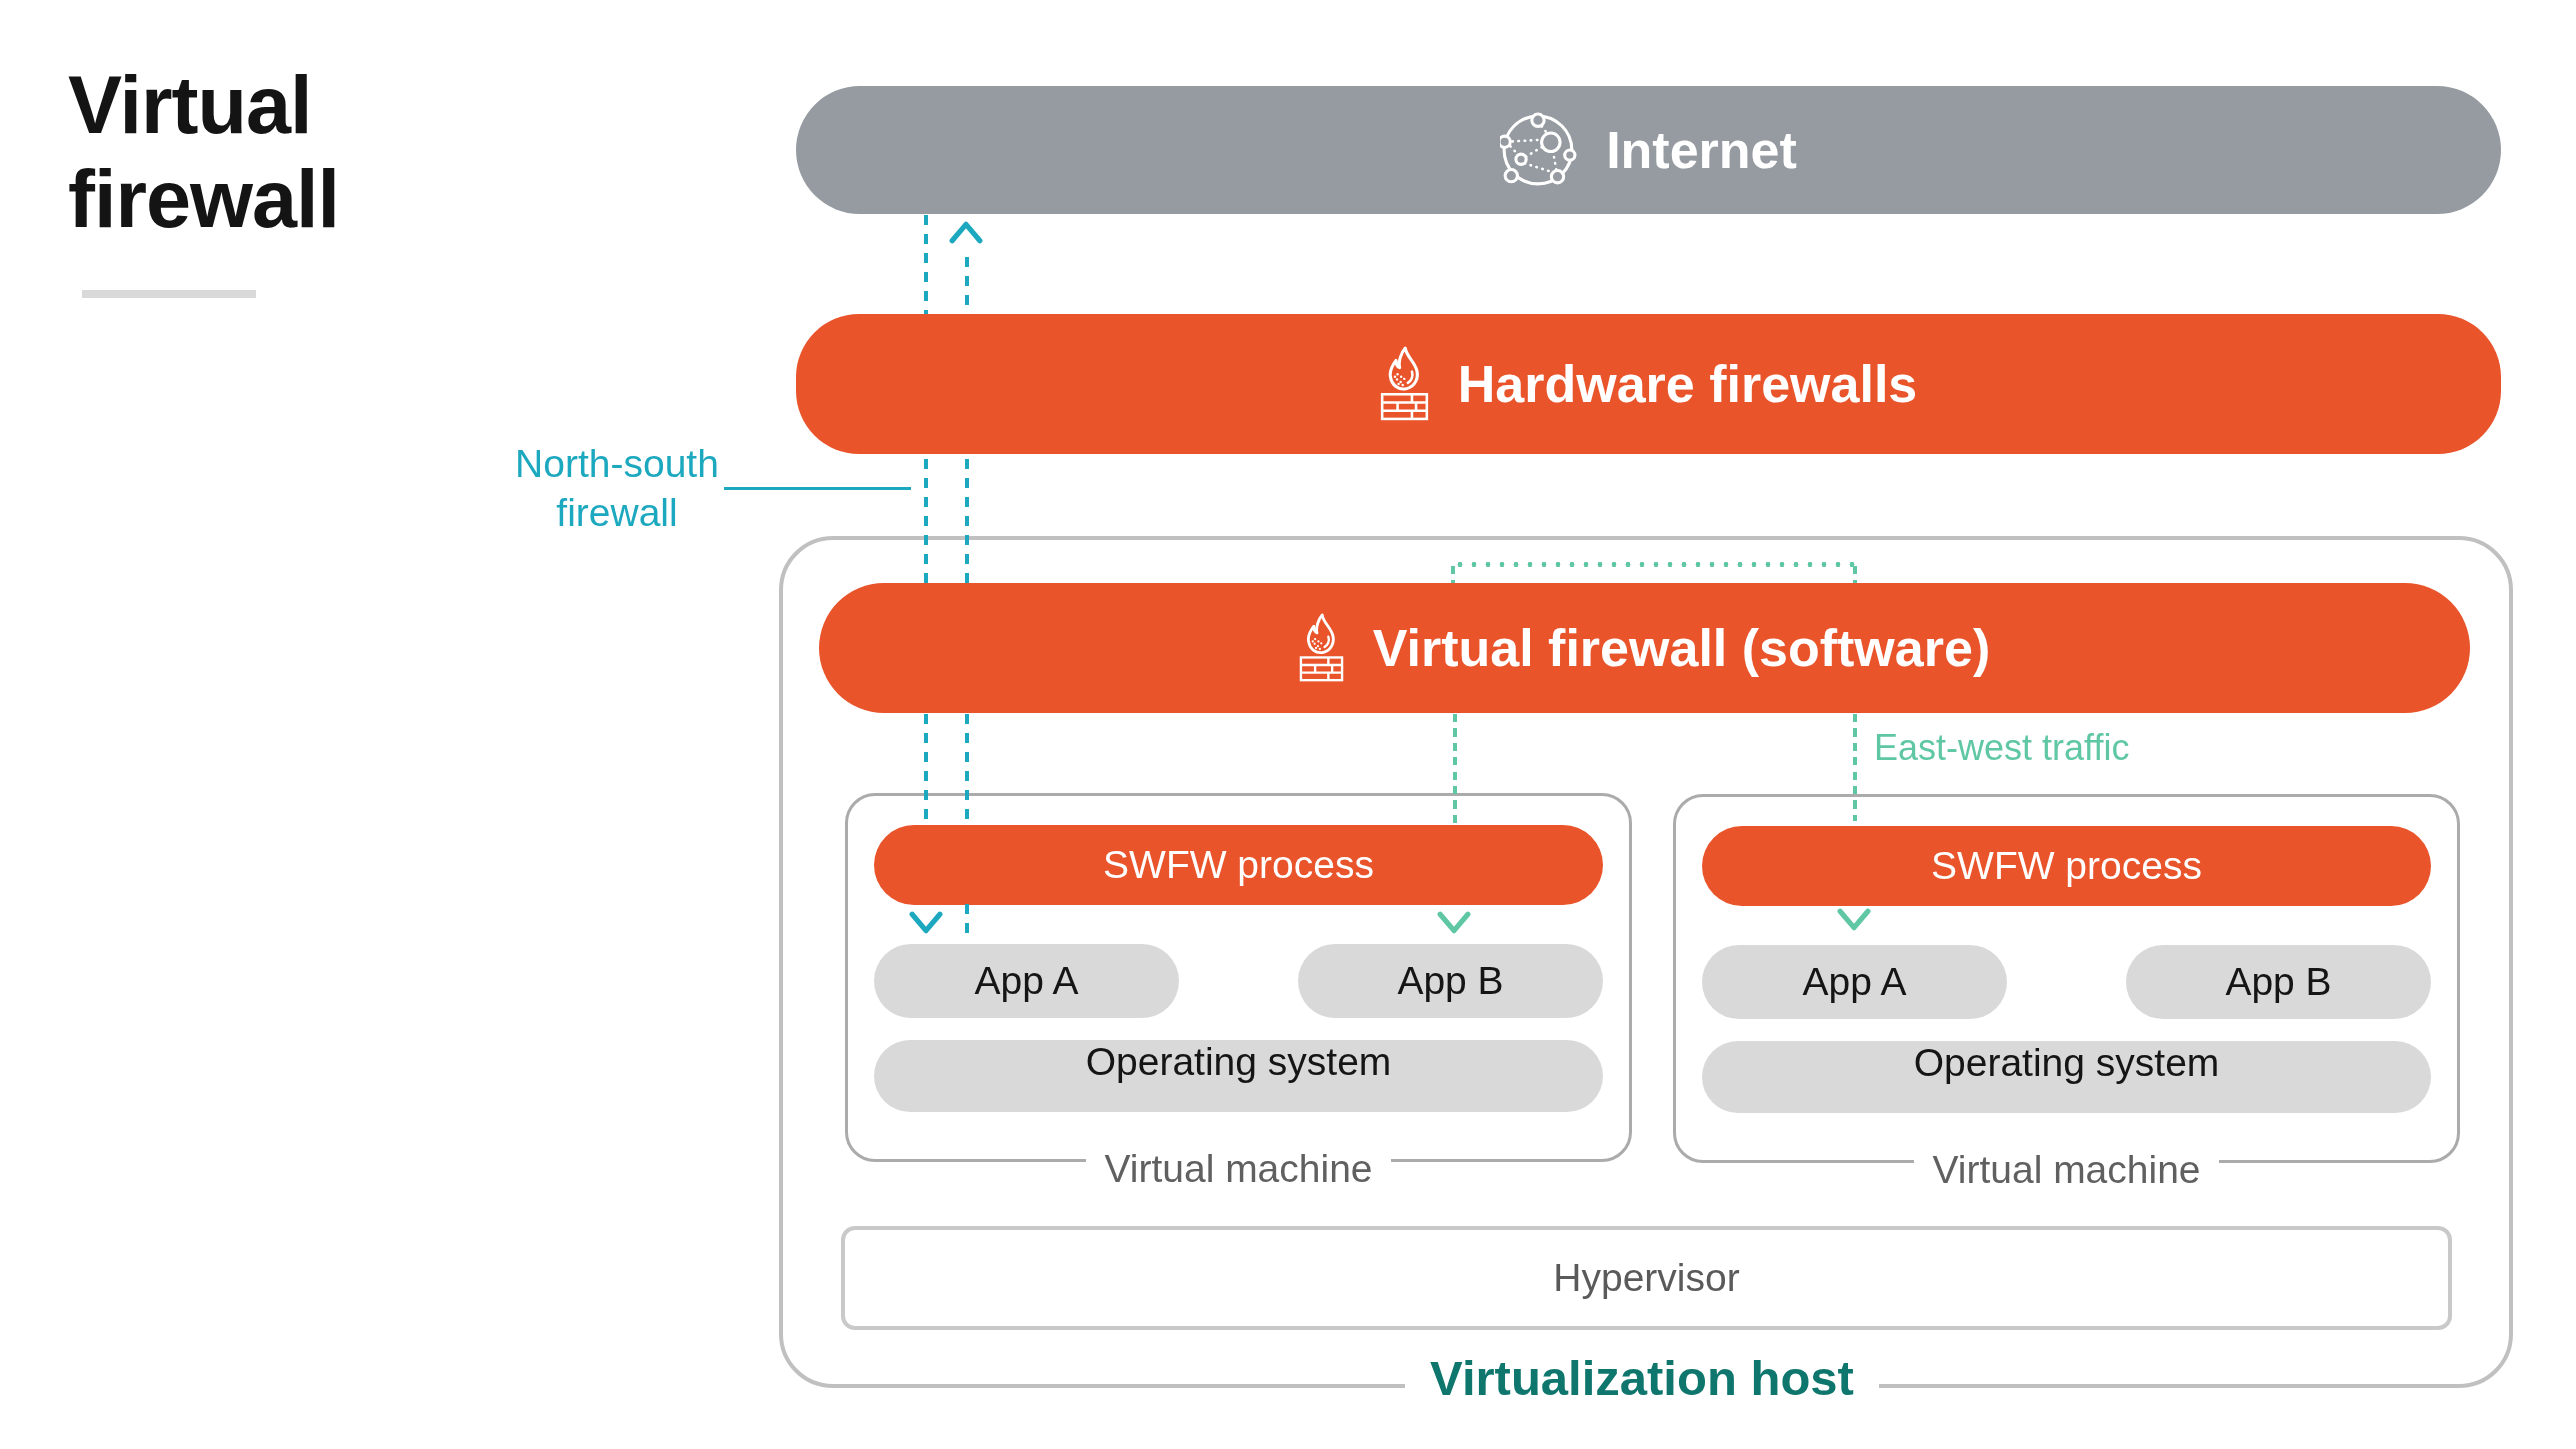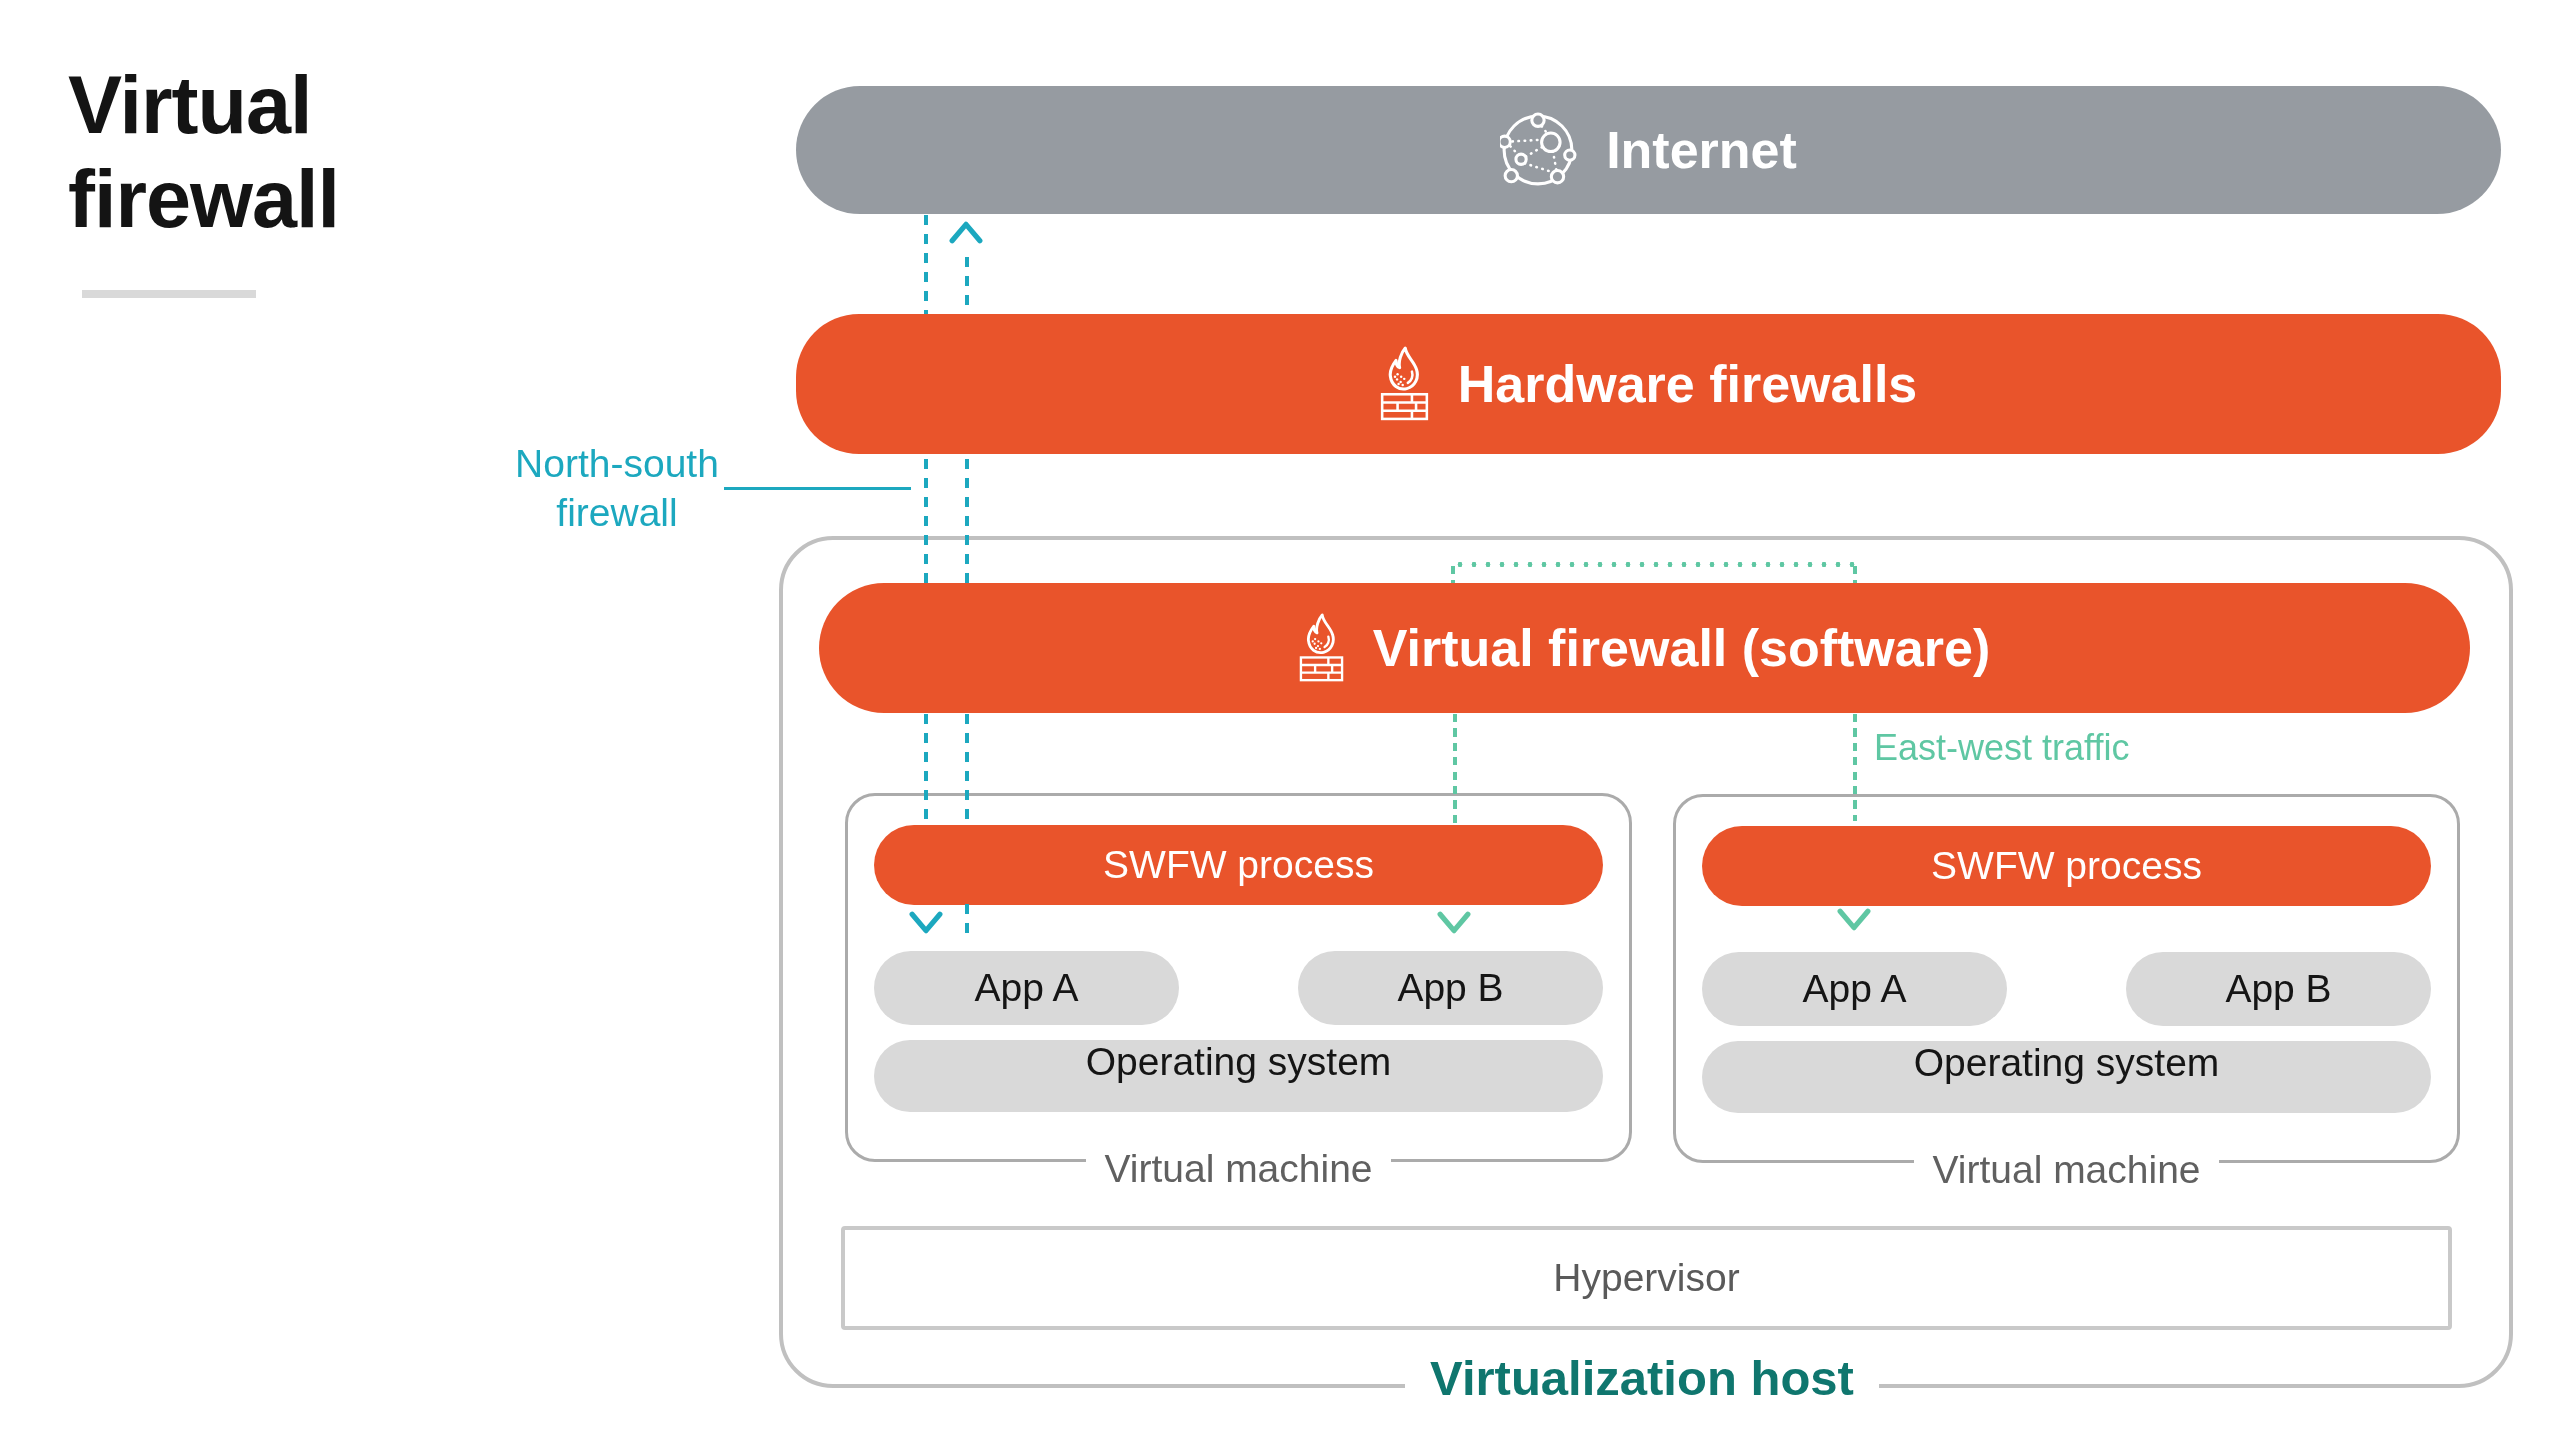--- a/index.html
+++ b/index.html
@@ -38,31 +38,31 @@
     background-size:14px 4.6px;background-repeat:repeat-x;}
   .chev{z-index:5;}
   
   .host-box{left:779px;top:536px;width:1726px;height:844px;
     border:4.1px solid var(--c-host_border);border-radius:54px;z-index:1;}
   .vm-box{width:781px;height:363px;border:3.6px solid var(--c-vm_border);border-radius:30px;z-index:3;}
   .vm1{left:845px;top:793px;}
   .vm2{left:1673px;top:794px;}
   .swfw{left:26px;top:29px;right:26px;height:80px;border-radius:40px;background:var(--c-orange);
     display:flex;align-items:center;justify-content:center;color:#fff;font-size:39px;}
-  .pill{top:155px;height:74px;border-radius:37px;background:var(--c-pill_gray);
+  .pill{top:148px;height:74px;border-radius:37px;background:var(--c-pill_gray);
     display:flex;align-items:center;justify-content:center;color:#151515;font-size:39px;}
   .pill-a{left:26px;width:305px;}
   .pill-b{right:26px;width:305px;}
   .osbar{left:26px;right:26px;top:244px;height:72px;border-radius:36px;background:var(--c-pill_gray);
     display:flex;align-items:flex-start;justify-content:center;color:#151515;font-size:39px;}
   .vm-caption{left:0;right:0;top:351px;text-align:center;z-index:4;}
   .vm-caption span{display:inline-block;background:#fff;padding:0 18.5px;
     color:var(--c-vm_label_text);font-size:39px;line-height:43px;}
   .hypervisor{left:841px;top:1226px;width:1603px;height:96px;
-    border:4.1px solid var(--c-hypervisor_border);border-radius:4px;background:#fff;z-index:3;
+    border:4.1px solid var(--c-hypervisor_border);border-radius:14px;background:#fff;z-index:3;
     display:flex;align-items:center;justify-content:center;
     color:var(--c-hypervisor_text);font-size:39px;}
   .host-caption{left:779px;width:1726px;top:1349px;text-align:center;z-index:4;}
   .host-caption span{display:inline-block;background:#fff;padding:0 25px;
     color:#0f766e;font-size:49px;font-weight:700;line-height:58px;}
 </style>
 </head>
 <body>
 
 <div id="canvas">

